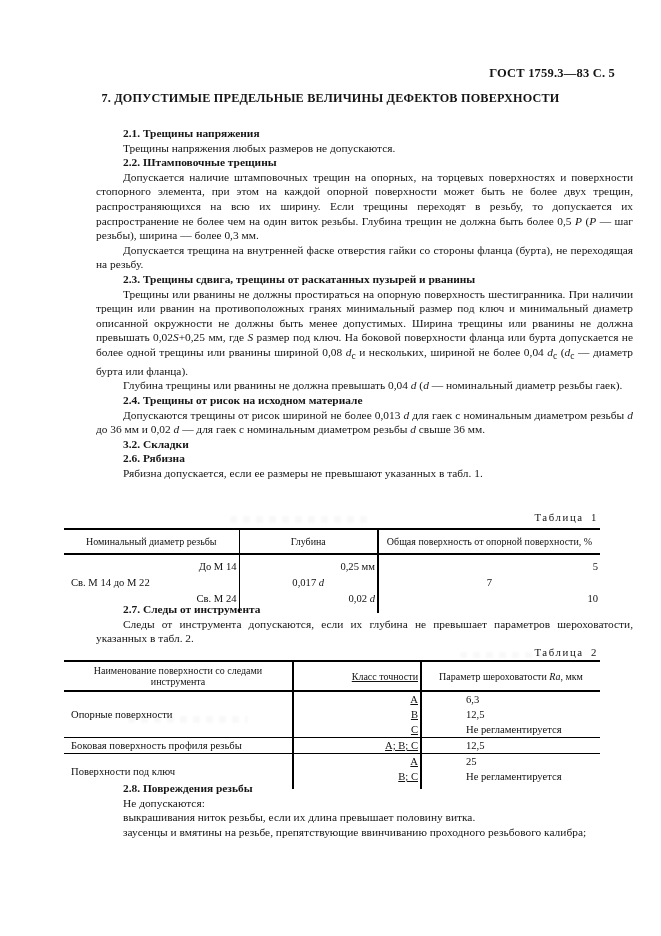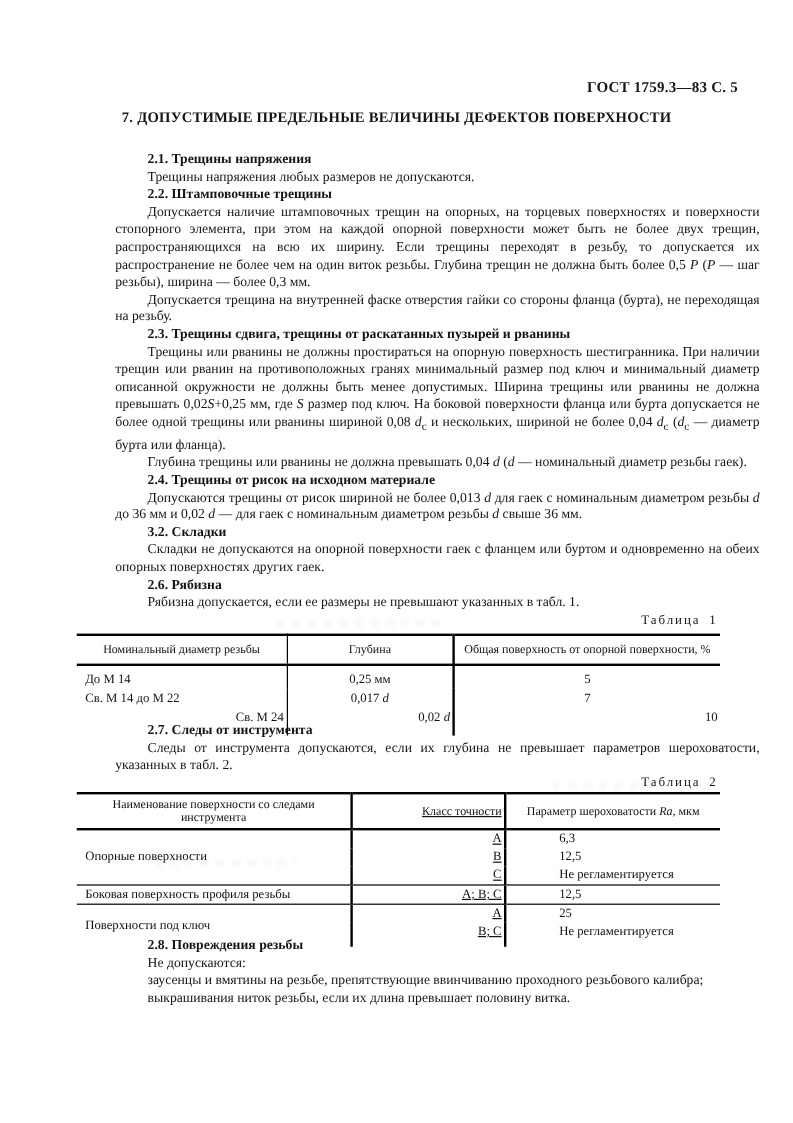--- a/index.html
+++ b/index.html
@@ -41,21 +41,21 @@
   th{font-weight:normal;font-size:10px;text-align:center;vertical-align:middle;padding:3px 2px;}
   td{padding:0 2px;vertical-align:middle;}
 
   
   .t1{top:528px;width:536px;border-top:2.5px solid #000;}
   .t1 th{border-bottom:2.8px solid #000;height:17px;}
   .t1 .c2{border-left:1px solid #000;border-right:2.5px solid #000;text-align:center;}
   .t1 td.c1{text-align:left;padding-left:7px;}
   .t1 td.c3{text-align:center;}
   .t1 td{height:16px;}
-  .t1 tr.first td{padding-top:3px;}
+  .t1 tr.first td{padding-top:3px;text-align:right;}
   .t1 tr.last td{padding-bottom:7px;text-align:right;}
 
   
   .t2{top:660px;width:536px;border-top:2.2px solid #000;}
   .t2 th{border-bottom:2.8px solid #000;height:16px;}
   .t2 .c2{border-left:2.3px solid #000;border-right:2.3px solid #000;text-align:right;text-decoration:underline;}
   .t2 td.c1{text-align:left;padding-left:7px;font-family:Liberation Serif, serif;}
   .t2 td.c3{text-align:left;padding-left:44px;}
   .t2 th.c3{padding-left:2px;}
   .t2 td{height:15px;}
@@ -82,21 +82,20 @@
     <p class="para">Трещины напряжения любых размеров не допускаются.</p>
     <p class="h">2.2. Штамповочные трещины</p>
     <p class="para">Допускается наличие штамповочных трещин на опорных, на торцевых поверхностях и поверхности стопорного элемента, при этом на каждой опорной поверхности может быть не более двух трещин, распространяющихся на всю их ширину. Если трещины переходят в резьбу, то допускается их распространение не более чем на один виток резьбы. Глубина трещин не должна быть более 0,5 <i>Р</i> (<i>Р</i> — шаг резьбы), ширина — более 0,3 мм.</p>
     <p class="para">Допускается трещина на внутренней фаске отверстия гайки со стороны фланца (бурта), не переходящая на резьбу.</p>
     <p class="h">2.3. Трещины сдвига, трещины от раскатанных пузырей и рванины</p>
     <p class="para">Трещины или рванины не должны простираться на опорную поверхность шестигранника. При наличии трещин или рванин на противоположных гранях минимальный размер под ключ и минимальный диаметр описанной окружности не должны быть менее допустимых. Ширина трещины или рванины не должна превышать 0,02<i>S</i>+0,25 мм, где <i>S</i> размер под ключ. На боковой поверхности фланца или бурта допускается не более одной трещины или рванины шириной 0,08 <i>d</i><sub>с</sub> и нескольких, шириной не более 0,04 <i>d</i><sub>с</sub> (<i>d</i><sub>с</sub> — диаметр бурта или фланца).</p>
     <p class="para">Глубина трещины или рванины не должна превышать 0,04 <i>d</i> (<i>d</i> — номинальный диаметр резьбы гаек).</p>
     <p class="h">2.4. Трещины от рисок на исходном материале</p>
     <p class="para">Допускаются трещины от рисок шириной не более 0,013 <i>d</i> для гаек с номинальным диаметром резьбы <i>d</i> до 36 мм и 0,02 <i>d</i> — для гаек с номинальным диаметром резьбы <i>d</i> свыше 36 мм.</p>
     <p class="h">3.2. Складки</p>
-    <p class="para">Складки не допускаются на опорной поверхности гаек с фланцем или буртом и одновременно на обеих опорных поверхностях других гаек.</p>
     <p class="h">2.6. Рябизна</p>
     <p class="para">Рябизна допускается,  если ее размеры не превышают указанных в табл. 1.</p>
   </div>
 
   <div class="tcap tcap1">Таблица 1</div>
 
   <table class="t1">
     <colgroup>
         <col style="width:175px">
         <col style="width:139px">
@@ -179,21 +178,21 @@
       <tr>
         <td class="c2">В; С</td>
         <td class="c3">Не регламентируется</td>
       </tr>
     </tbody>
   </table>
 
   <div class="chunk chunk3">
     <p class="h">2.8. Повреждения резьбы</p>
     <p class="para">Не допускаются:</p>
+    <p class="para">выкрашивания ниток резьбы, если их длина превышает половину витка.</p>
     <p class="para">заусенцы и вмятины на резьбе, препятствующие ввинчиванию проходного резьбового калибра;</p>
-    <p class="para">выкрашивания ниток резьбы, если их длина превышает половину витка.</p>
   </div>
 
   <div class="smudge sm1"></div>
   <div class="smudge sm2"></div>
   <div class="smudge sm3"></div>
 
 </div>
 
 </body></html>

